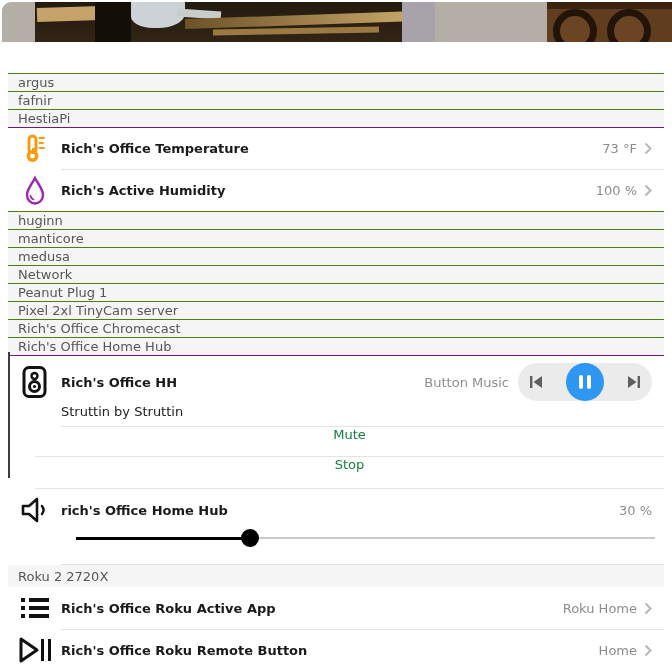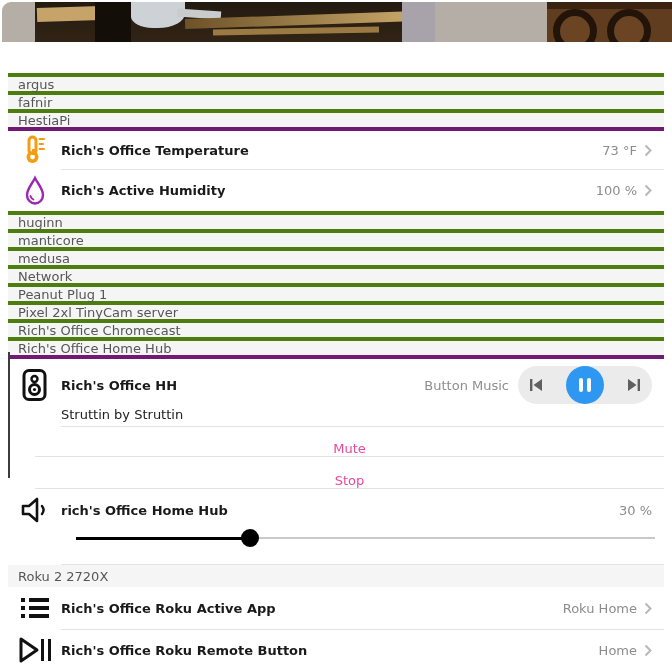--- a/index.html
+++ b/index.html
@@ -23,53 +23,53 @@
   .b-strip { left:400px; top:0; width:33px; height:100%; background:#a8a3aa; }
   .b-wheelbox { left:545px; top:0; right:0; height:100%; background:#5f3d1e; }
   .b-band { left:0; top:0; width:100%; height:7px; background:#3a240f; }
   .b-wheel { top:7px; width:44px; height:44px; border-radius:50%;
     border:7px solid #23140a; background:#6b4523; }
   .w1 { left:6px; } .w2 { left:60px; }
 
   
   .list { position:absolute; left:8px; right:8px; top:73px; }
 
-  .row-group { height:18px; background:#f5f5f5; border-top:4px solid #4d7c0f;
+  .row-group { height:18px; background:#f5f5f5; border-top:1px solid #4d7c0f;
     display:flex; align-items:center; padding-left:10px;
     font-size:13px; color:#565656; cursor:pointer; }
   .row-group.no-top { border-top:none; }
 
   .row-detail { position:relative; background:#fff; display:flex; align-items:center;
     padding-right:12px; }
   .h42 { height:42px; }
   .icon-col { width:53px; flex:none; display:flex; align-items:center; justify-content:center; }
   .title { flex:1; font-size:13px; font-weight:bold; color:#1a1a1a; }
   .value { font-size:13px; color:#8c8c8c; white-space:nowrap; }
   .chev { margin-left:7px; flex:none; display:flex; }
   .divider-inset { position:absolute; left:53px; right:0; height:1px; background:#e3e3e3; }
   .di-top { top:0; } .di-bottom { bottom:0; }
-  .bt-full { border-top:4px solid #701a75; }
+  .bt-full { border-top:1px solid #701a75; }
   .bb-full { border-bottom:1px solid #e3e3e3; }
 
   
   .row-media { height:72px; align-items:flex-start; }
   .media-top { display:flex; align-items:center; width:100%; margin-top:7px;justify-content:space-between; }
   .app-label { font-size:13px; color:#8e8e8e; margin-right:9px; white-space:nowrap; }
   .pill { flex:none; width:134px; height:38px; background:#ebebeb; border-radius:19px;
     display:flex; align-items:center; justify-content:space-between; padding:0 10px; }
   .skip-btn { width:16px; height:16px; display:flex; cursor:pointer; }
   .play-circle { width:38px; height:38px; border-radius:50%; background:#2e97f2;
     display:flex; align-items:center; justify-content:center; cursor:pointer; }
   .pause-bars { display:flex; gap:4px; }
   .pause-bars i { display:block; width:4px; height:14px; background:#fff; border-radius:2px; }
   .subtitle { position:absolute; left:53px; top:48px; font-size:13px; color:#222; }
 
   
-  .row-action { background:#fff; display:flex; align-items:flex-end; justify-content:center;
-    font-size:13px; color:#ec4899; cursor:pointer;margin-left:27px; }
+  .row-action { background:#fff; display:flex; align-items:flex-start; justify-content:center;
+    font-size:13px; color:#15803d; cursor:pointer;margin-left:27px; }
 
   
   .row-volume { height:76px; align-items:flex-start; }
   .vol-top { display:flex; align-items:center; width:100%; margin-top:7px; }
   .slider { position:absolute; left:68px; right:9px; top:40px; height:18px; cursor:pointer; }
   .slider-rest { position:absolute; left:0; right:0; top:8px; height:2px; background:#c9c9c9; }
   .slider-fill { position:absolute; left:0; top:8px; height:3px; background:#000; }
   .slider-thumb { position:absolute; top:0; width:18px; height:18px; border-radius:50%;
     background:#000; margin-left:-9px; }
 

